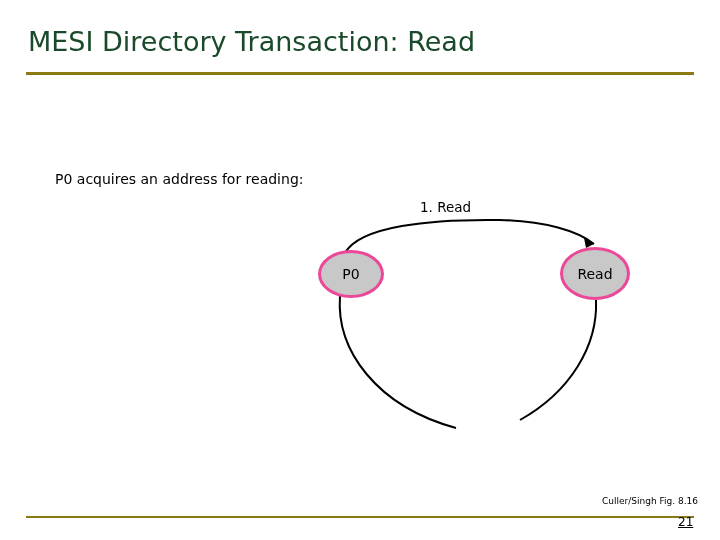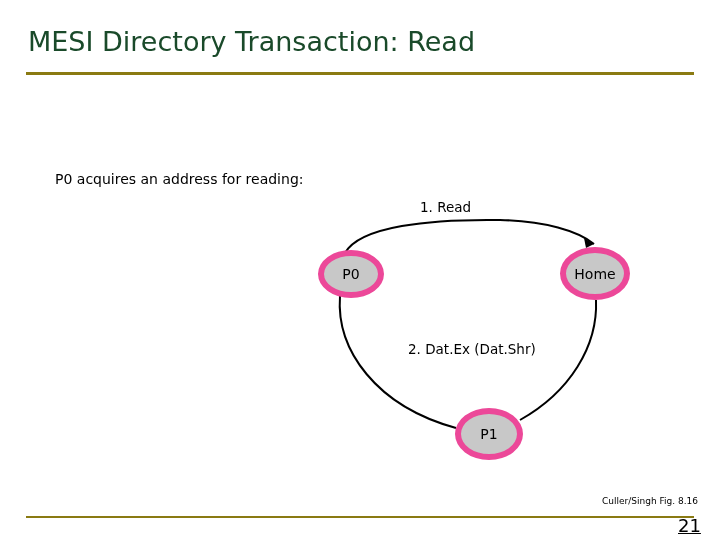--- a/index.html
+++ b/index.html
@@ -51,21 +51,21 @@
     position: absolute;
     left: 55px;
     top: 171px;
     font-size: 14px;
     color: #000000;
     white-space: nowrap;
   }
   .node {
     position: absolute;
     background: #c8c8c8;
-    border: 6px solid #ec4899;
+    border: 3px solid #ec4899;
     border-radius: 50%;
     color: #000000;
     font-size: 14px;
     display: flex;
     align-items: center;
     justify-content: center;
     text-align: center;
     box-sizing: border-box;
   }
   .node-p0 {
@@ -107,21 +107,21 @@
     top: 496px;
     font-size: 9px;
     color: #000000;
     white-space: nowrap;
     padding-left: 7px;
   }
   .pagenum {
     position: absolute;
     left: 678px;
     top: 515px;
-    font-size: 18px;
+    font-size: 12px;
     color: #000000;
     text-decoration: underline;
   }
   .arcs {
     position: absolute;
     left: 0;
     top: 0;
     width: 720px;
     height: 540px;
     pointer-events: none;
@@ -143,26 +143,22 @@
     <polygon points="594,244 584,238 586,248" fill="#000000"></polygon>
 
     <path d="M 596 300 C 598 346 570 392 520 420" fill="none" stroke="#000000" stroke-width="2"></path>
     <path d="M 340 296 C 336 350 376 406 456 428" fill="none" stroke="#000000" stroke-width="2"></path>
   </svg>
 
   <div class="node node-p0">
     <span>P0</span>
   </div>
   <div class="node node-home">
-    <span>Home</span>
-  </div>
-  <div class="node node-p1">
-    <span>P1</span>
+    <span>Read</span>
   </div>
 
   <div class="lbl lbl-read">1. Read</div>
-  <div class="lbl lbl-datex">2. Dat.Ex (Dat.Shr)</div>
 
   <div class="bottom-rule"></div>
   <div class="credit">Culler/Singh Fig. 8.16</div>
   <div class="pagenum">21</div>
 
 </div>
 
 </body></html>

